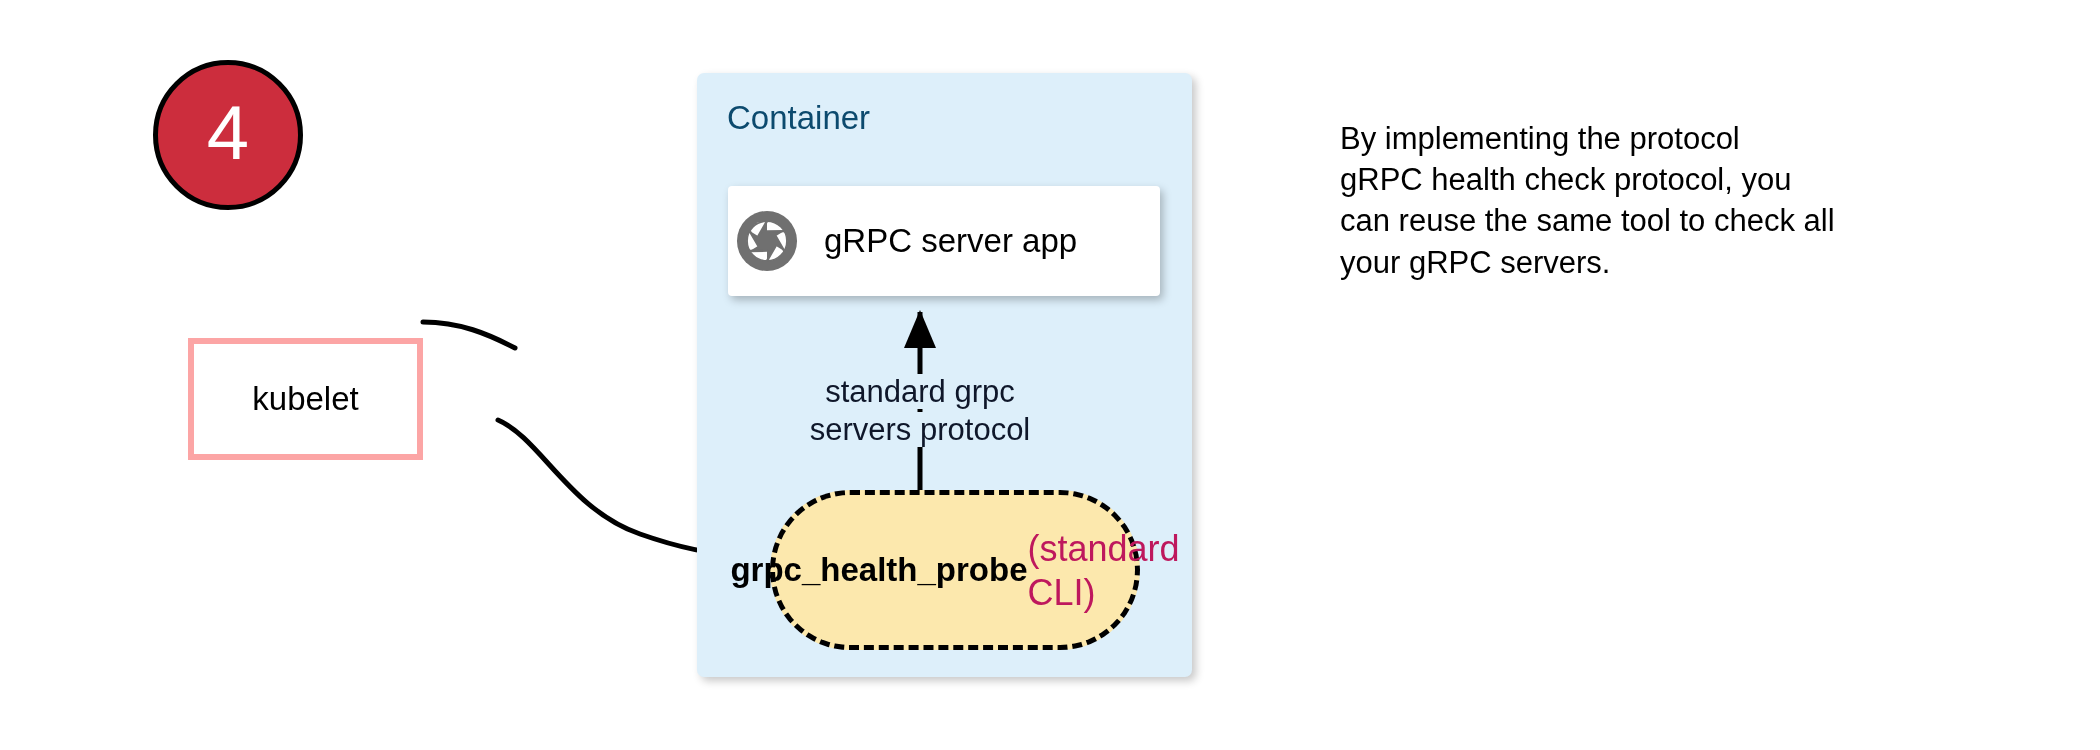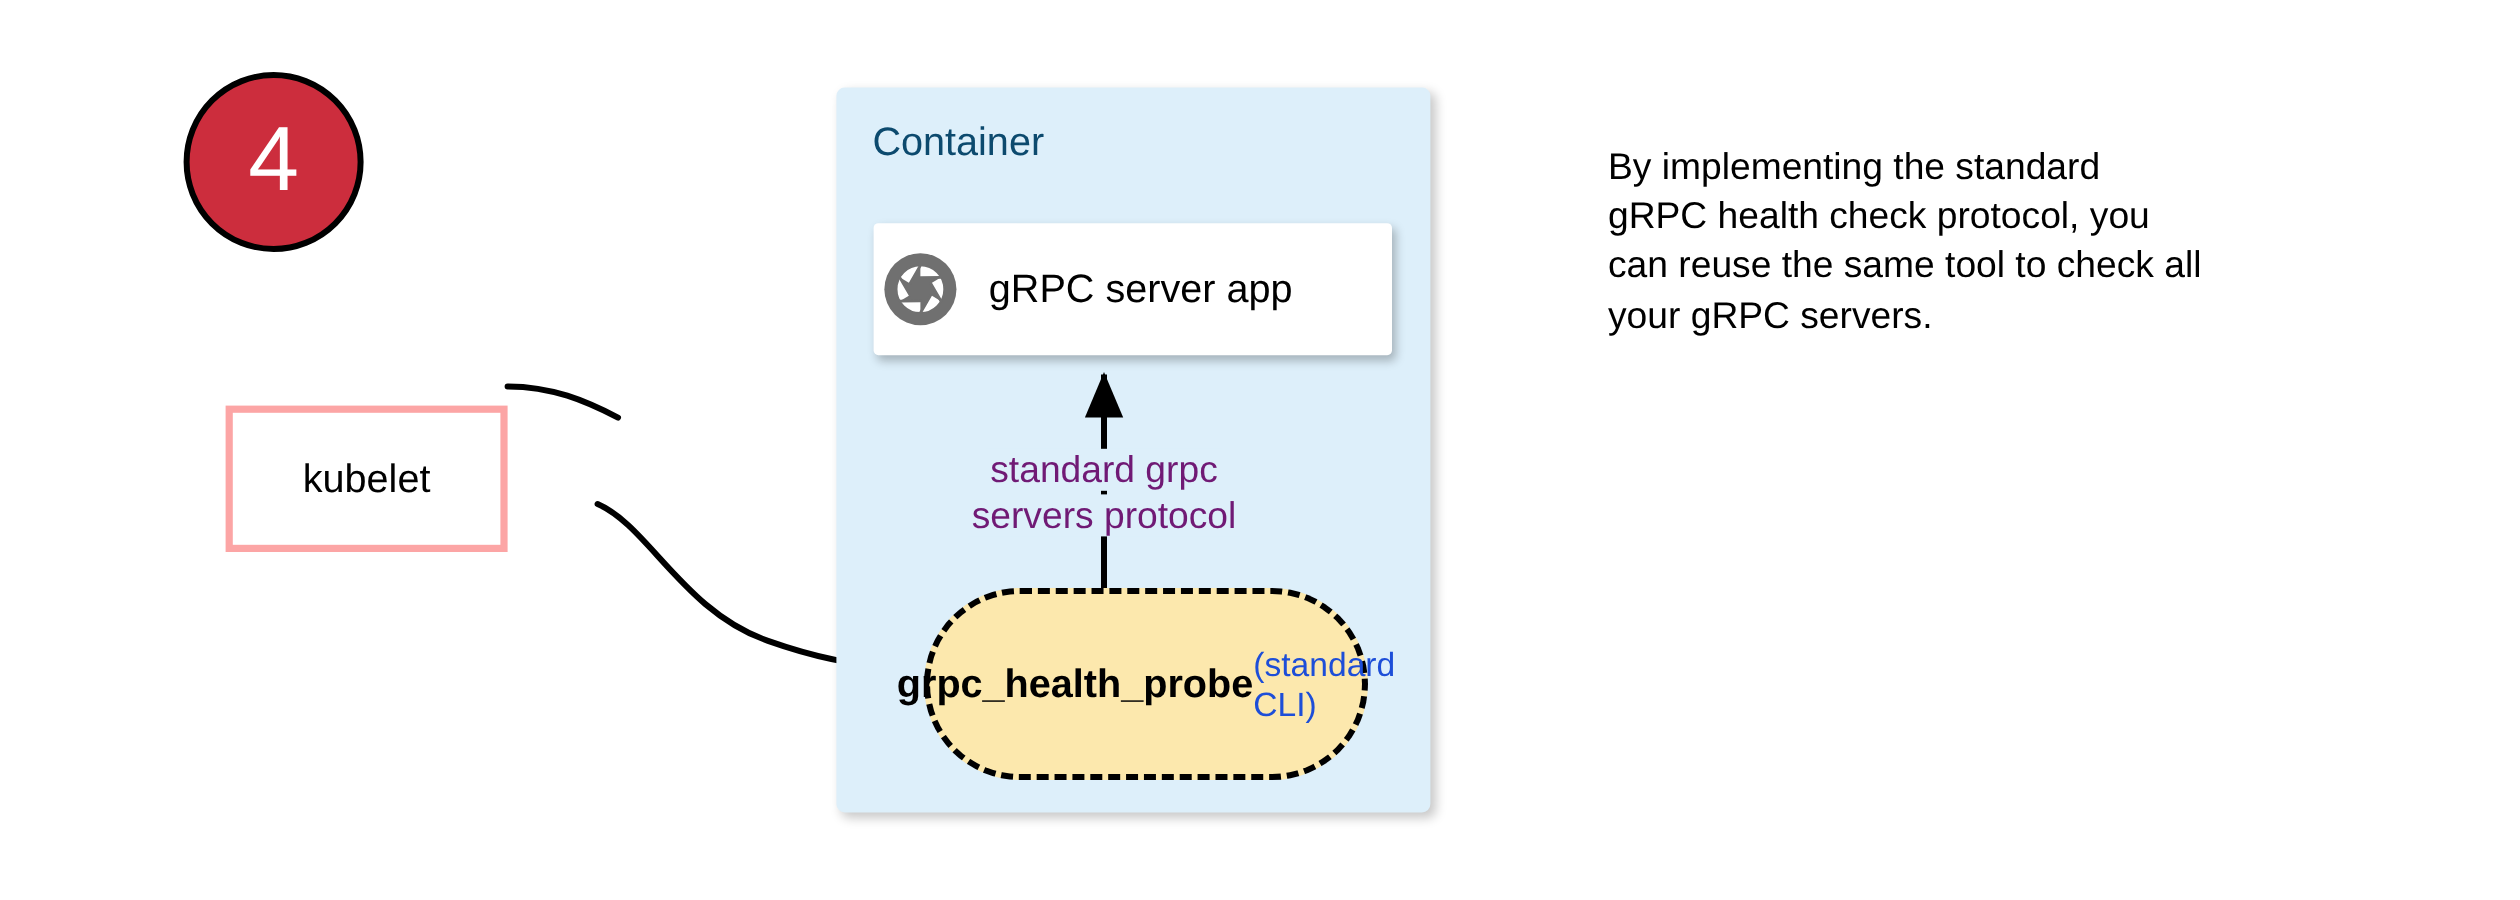--- a/index.html
+++ b/index.html
@@ -135,21 +135,21 @@
     overflow: visible;
   }
   #protocol-label {
     position: absolute;
     left: 770px;
     top: 373px;
     width: 300px;
     text-align: center;
     font-size: 31px;
     line-height: 1.22;
-    color: #701a75;
+    color: #0f172a;
   }
   #protocol-label span {
     background: #ddeffa;
     padding: 0 4px;
   }
 
   
   #probe-pill {
     position: absolute;
     left: 770px;
@@ -165,22 +165,22 @@
     align-items: center;
     justify-content: center;
   }
   #probe-pill .pill-title {
     font-size: 33px;
     font-weight: bold;
     color: #000000;
     line-height: 1.18;
   }
   #probe-pill .pill-sub {
-    font-size: 28px;
-    color: #1d4ed8;
+    font-size: 36px;
+    color: #be185d;
     line-height: 1.2;
     margin-top: 1px;
   }
 
   
   #annotation {
     position: absolute;
     left: 1340px;
     top: 118px;
     width: 600px;
@@ -257,19 +257,19 @@
     <span style="background: rgb(221, 239, 250);">standard grpc</span><br>
     <span style="background: rgb(221, 239, 250);">servers protocol</span>
   </div>
 
   <div id="probe-pill" style="background: rgb(252, 232, 173);">
     <div class="pill-title">grpc_health_probe</div>
     <div class="pill-sub">(standard CLI)</div>
   </div>
 
   <div id="annotation">
-    <span class="ann-line">By implementing the standard</span>
+    <span class="ann-line">By implementing the protocol</span>
     <span class="ann-line">gRPC health check protocol, you</span>
     <span class="ann-line">can reuse the same tool to check all</span>
     <span class="ann-line">your gRPC servers.</span>
   </div>
 
 </div>
 
 </body></html>

